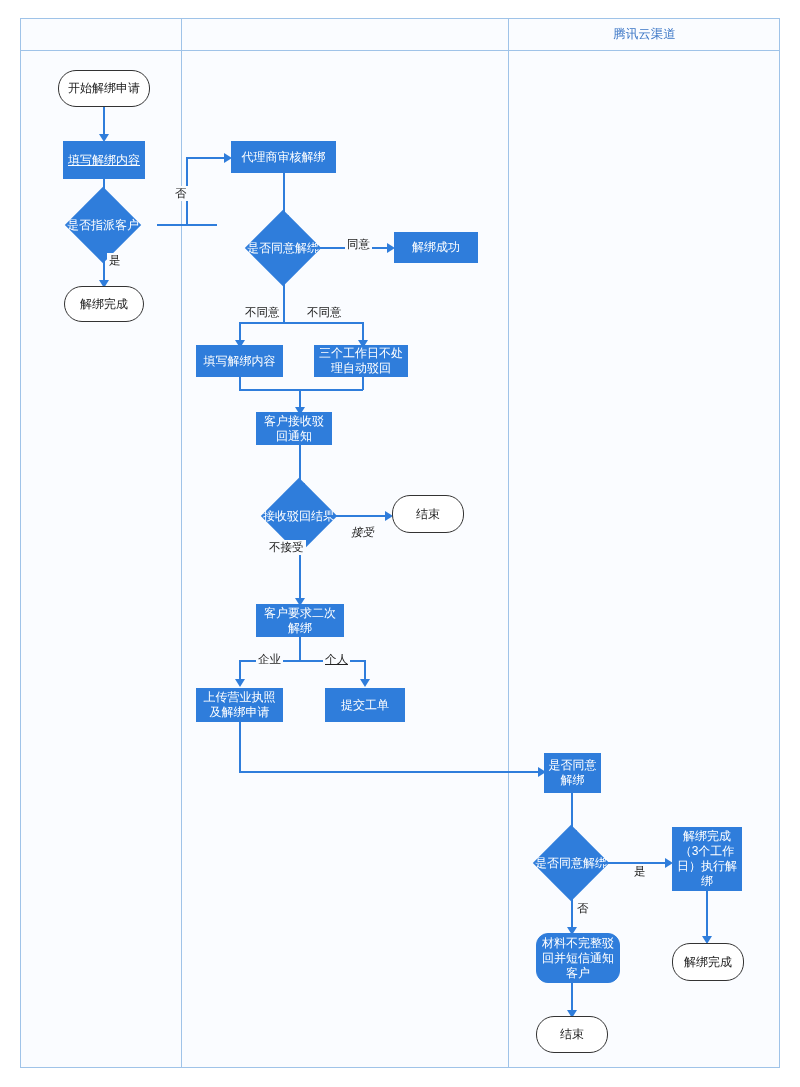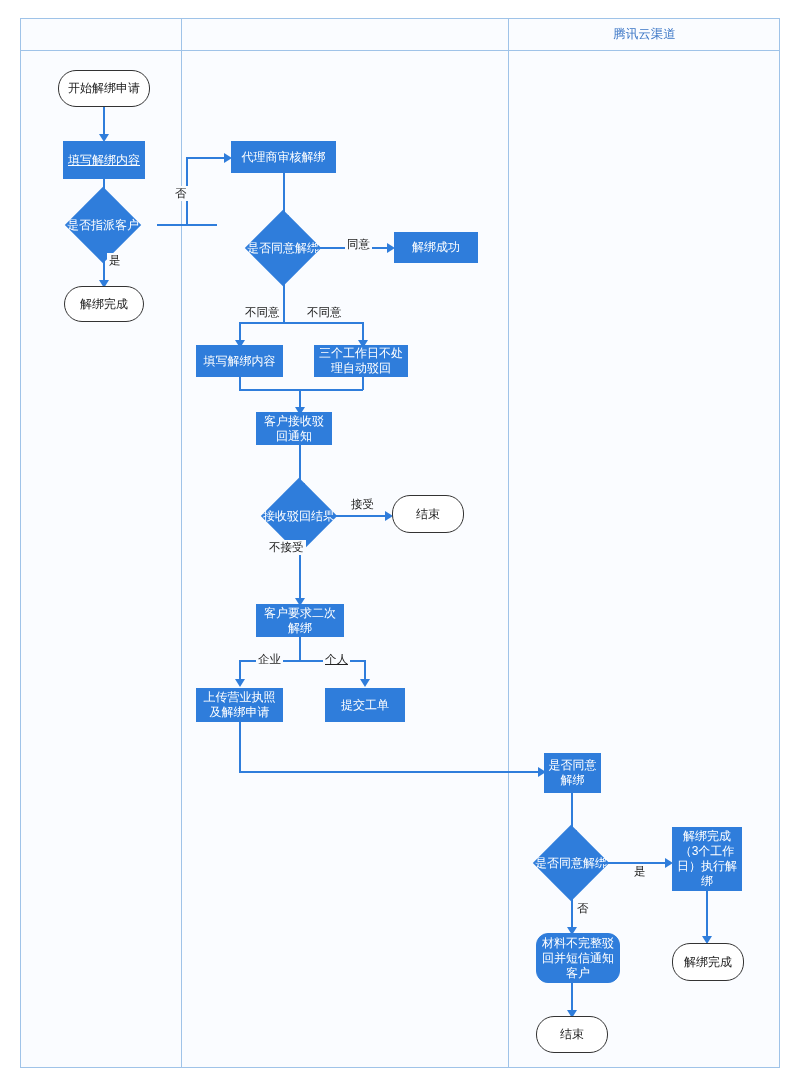--- a/index.html
+++ b/index.html
@@ -108,21 +108,21 @@
   <div class="ln lnv" style="left:299px;top:445px;height:41px;"></div>
   <div class="arw arw-d" style="left:295px;top:483px;"></div>
 
   <div class="diamond-wrap" style="left:272px;top:489px;width:54px;height:54px;">
     <div class="diamond-shape"></div>
     <div class="dtext">接收驳回结果</div>
   </div>
 
   <div class="ln lnh" style="left:327px;top:515px;width:60px;"></div>
   <div class="arw arw-r" style="left:385px;top:511px;"></div>
-  <div class="elabel" style="left:349px;top:497px;">接受</div>
+  <div class="elabel" style="left:349px;top:525px;font-style:italic;">接受</div>
 
   <div class="node round" style="left:392px;top:495px;width:72px;height:38px;">结束</div>
 
   <div class="ln lnv" style="left:299px;top:543px;height:58px;"></div>
   <div class="arw arw-d" style="left:295px;top:598px;"></div>
   <div class="elabel" style="left:267px;top:540px;">不接受</div>
 
   <div class="node rect" style="left:256px;top:604px;width:88px;height:33px;">客户要求二次解绑</div>
 
   <div class="ln lnv" style="left:299px;top:637px;height:24px;"></div>

